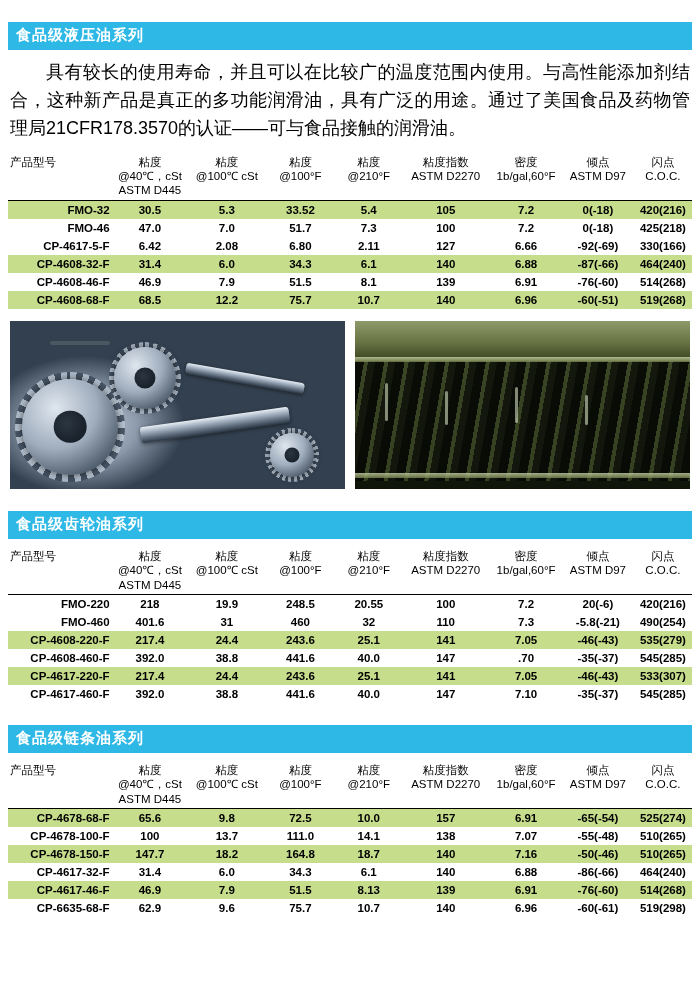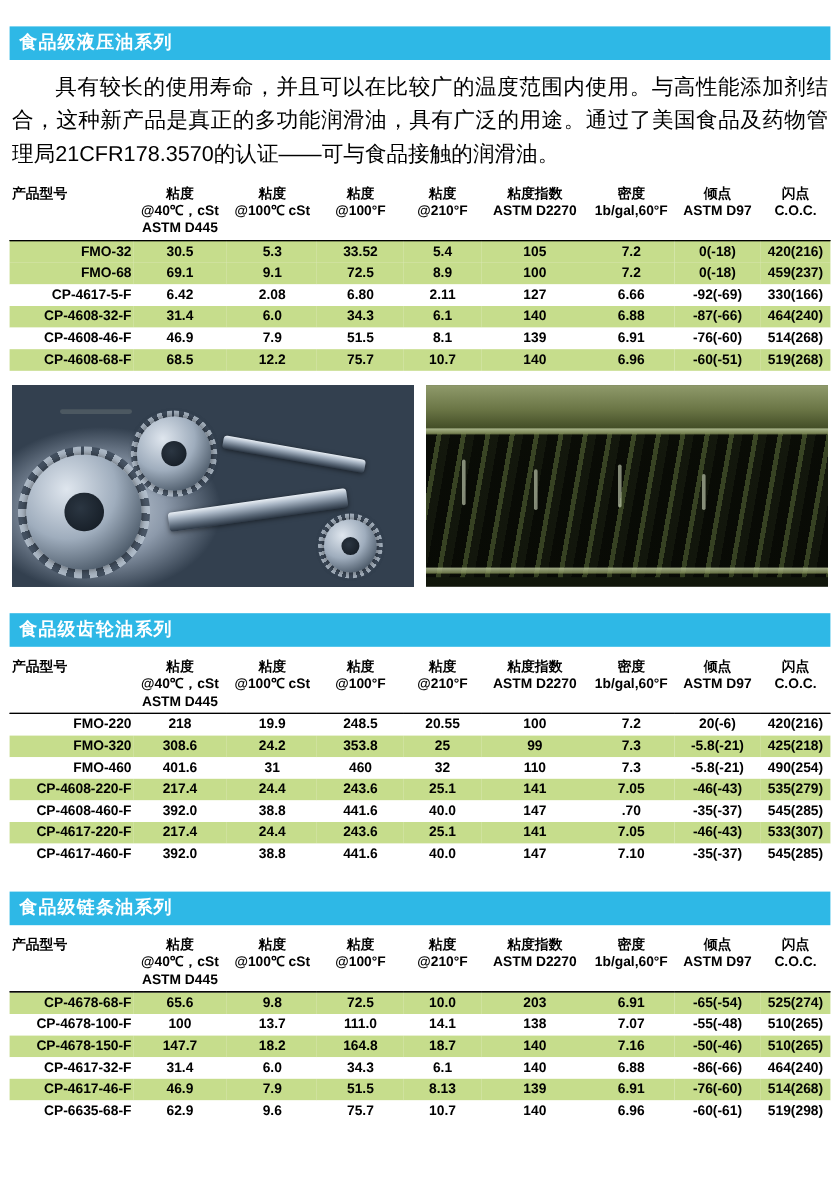--- a/index.html
+++ b/index.html
@@ -45,21 +45,21 @@
   }
 
   
   table.spec {
     width: 100%;
     border-collapse: collapse;
     font-size: 11.5px;
     font-weight: bold;
   }
   table.spec th {
-    font-weight: bold;
+    font-weight: normal;
     font-size: 11.5px;
     text-align: center;
     vertical-align: top;
     padding: 2px 1px;
     line-height: 1.25;
     white-space: nowrap;
   }
   table.spec th.left {
     text-align: left;
     padding-left: 2px;
@@ -231,30 +231,30 @@
         <td class="left">FMO-32</td>
         <td>30.5</td>
         <td>5.3</td>
         <td>33.52</td>
         <td>5.4</td>
         <td>105</td>
         <td>7.2</td>
         <td>0(-18)</td>
         <td>420(216)</td>
       </tr>
-      <tr class="shaded">
-        <td class="left">FMO-68</td>
-        <td>69.1</td>
-        <td>9.1</td>
-        <td>72.5</td>
-        <td>8.9</td>
+      <tr class="plain">
+        <td class="left">FMO-46</td>
+        <td>47.0</td>
+        <td>7.0</td>
+        <td>51.7</td>
+        <td>7.3</td>
         <td>100</td>
         <td>7.2</td>
         <td>0(-18)</td>
-        <td>459(237)</td>
+        <td>425(218)</td>
       </tr>
       <tr class="plain">
         <td class="left">CP-4617-5-F</td>
         <td>6.42</td>
         <td>2.08</td>
         <td>6.80</td>
         <td>2.11</td>
         <td>127</td>
         <td>6.66</td>
         <td>-92(-69)</td>
@@ -370,31 +370,20 @@
         <td class="left">FMO-220</td>
         <td>218</td>
         <td>19.9</td>
         <td>248.5</td>
         <td>20.55</td>
         <td>100</td>
         <td>7.2</td>
         <td>20(-6)</td>
         <td>420(216)</td>
       </tr>
-      <tr class="shaded">
-        <td class="left">FMO-320</td>
-        <td>308.6</td>
-        <td>24.2</td>
-        <td>353.8</td>
-        <td>25</td>
-        <td>99</td>
-        <td>7.3</td>
-        <td>-5.8(-21)</td>
-        <td>425(218)</td>
-      </tr>
       <tr class="plain">
         <td class="left">FMO-460</td>
         <td>401.6</td>
         <td>31</td>
         <td>460</td>
         <td>32</td>
         <td>110</td>
         <td>7.3</td>
         <td>-5.8(-21)</td>
         <td>490(254)</td>
@@ -487,21 +476,21 @@
         </th>
       </tr>
     </thead>
     <tbody>
       <tr class="shaded">
         <td class="left">CP-4678-68-F</td>
         <td>65.6</td>
         <td>9.8</td>
         <td>72.5</td>
         <td>10.0</td>
-        <td>203</td>
+        <td>157</td>
         <td>6.91</td>
         <td>-65(-54)</td>
         <td>525(274)</td>
       </tr>
       <tr class="plain">
         <td class="left">CP-4678-100-F</td>
         <td>100</td>
         <td>13.7</td>
         <td>111.0</td>
         <td>14.1</td>

